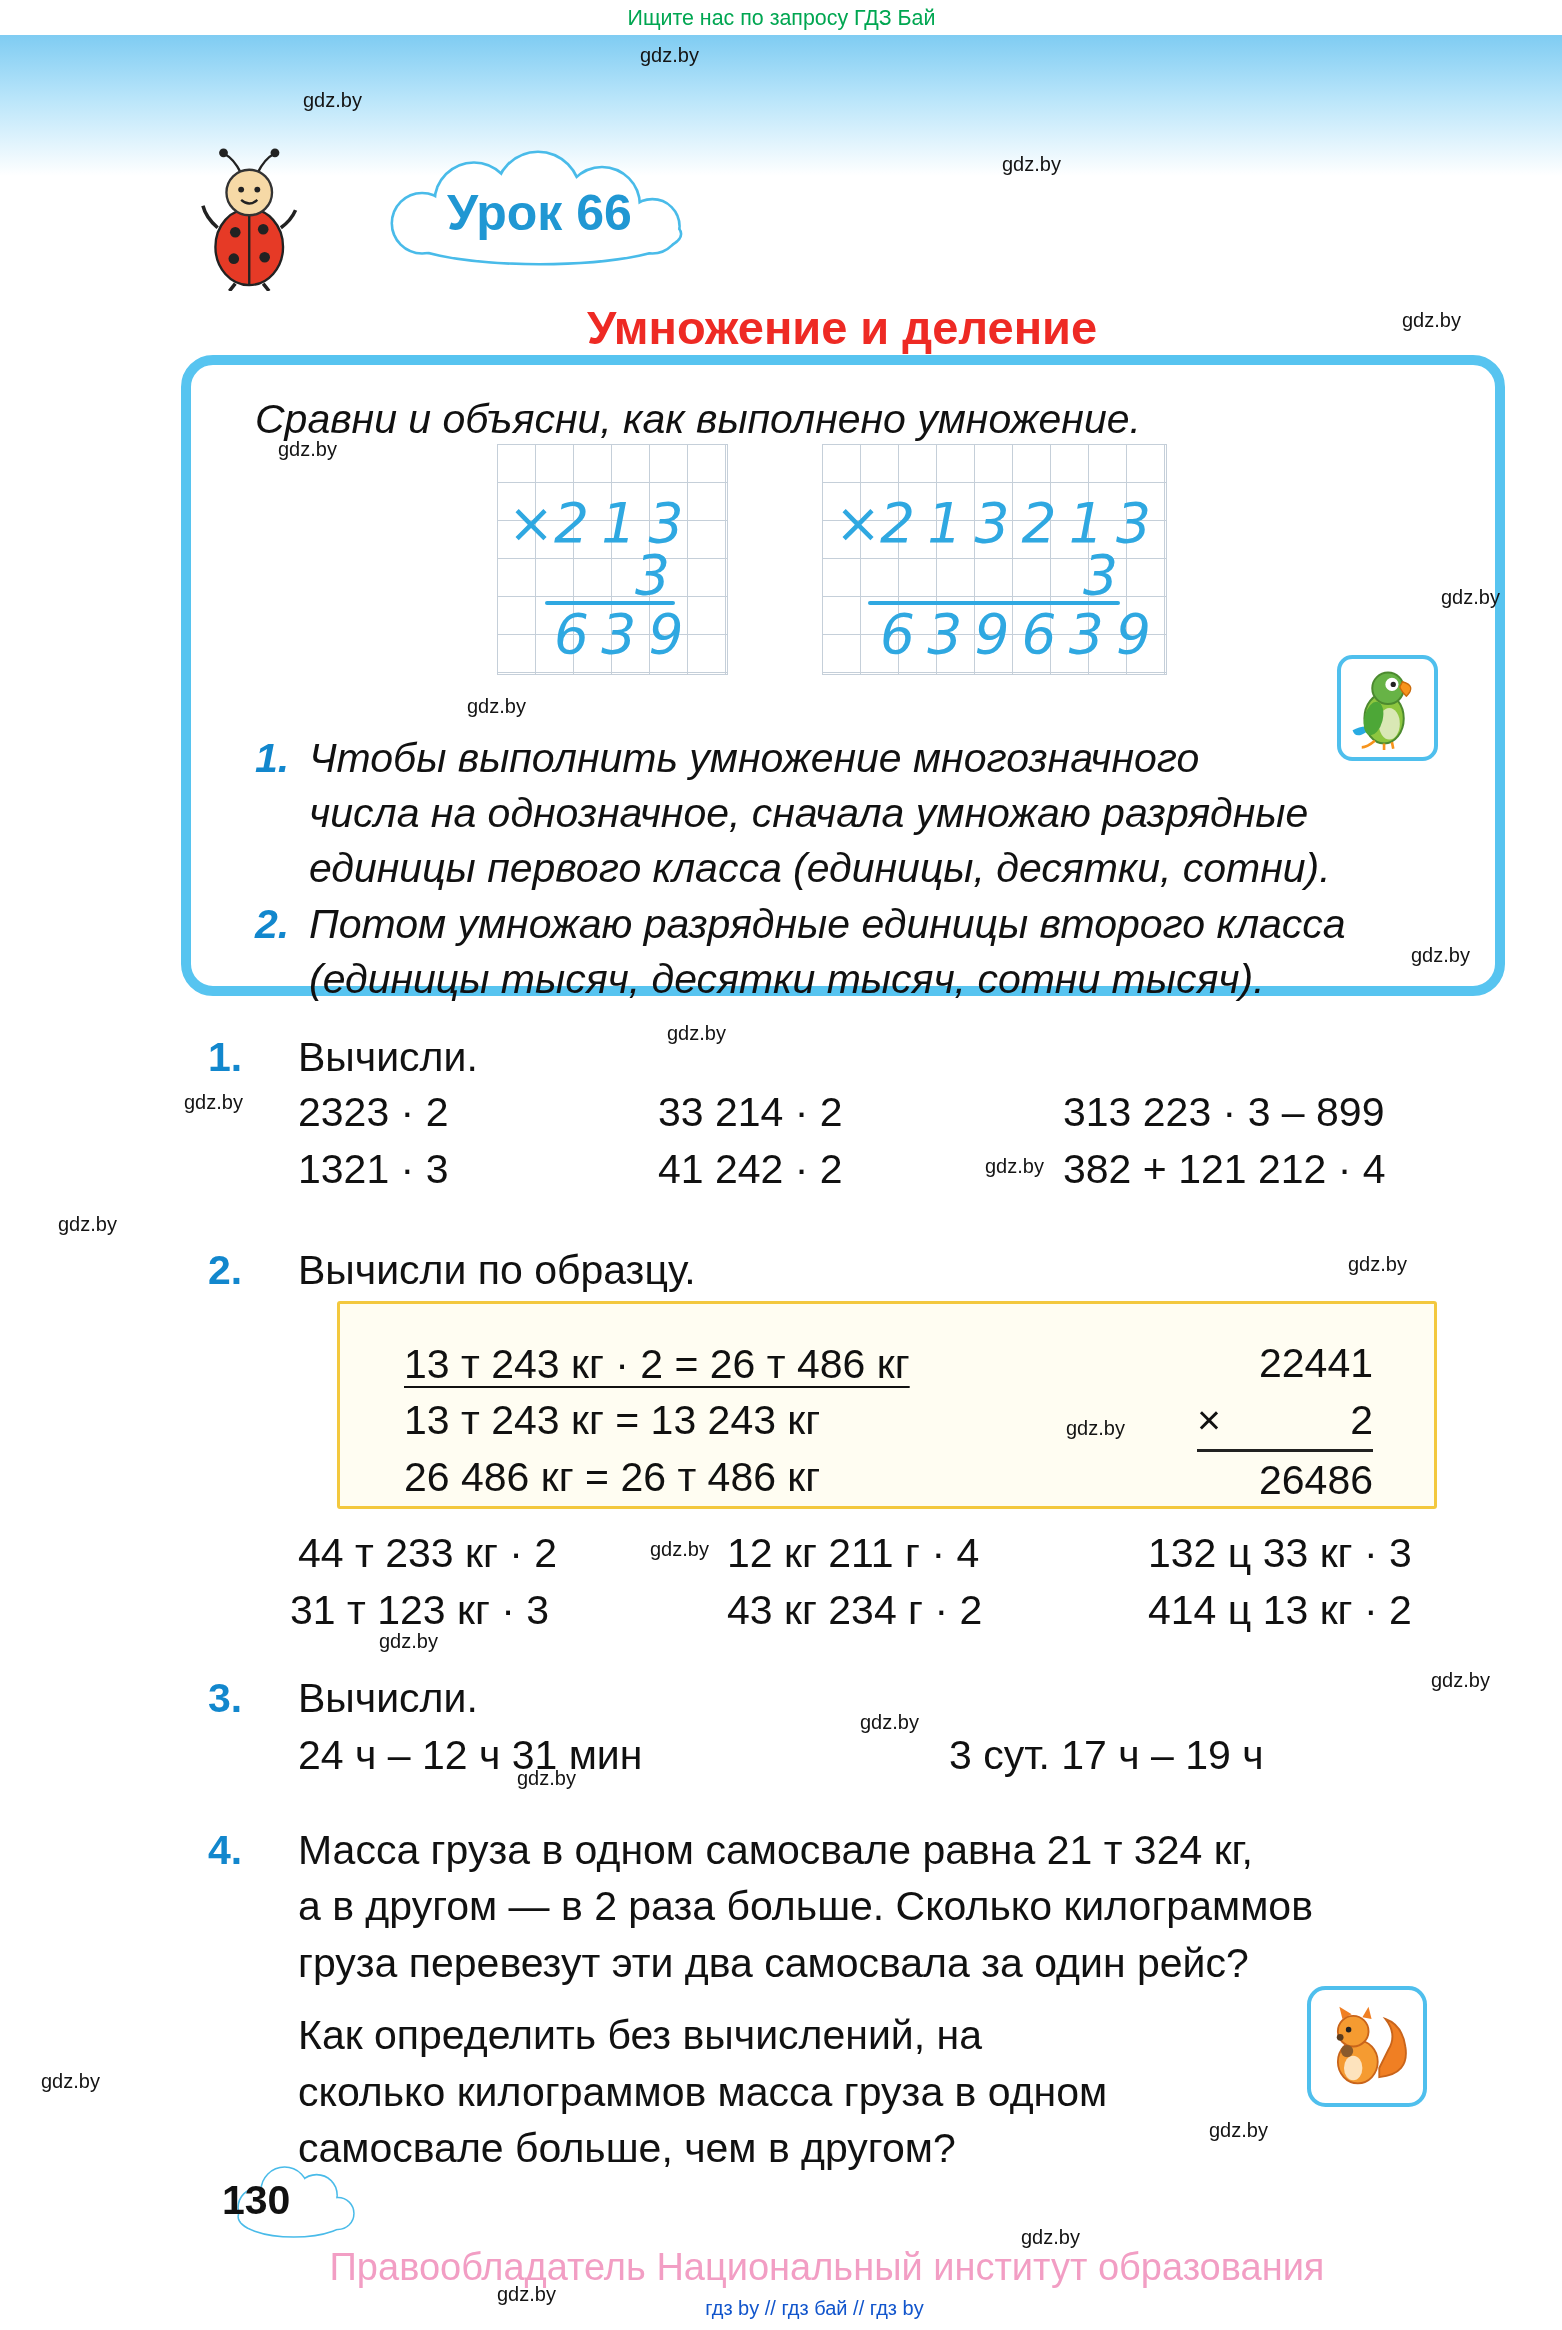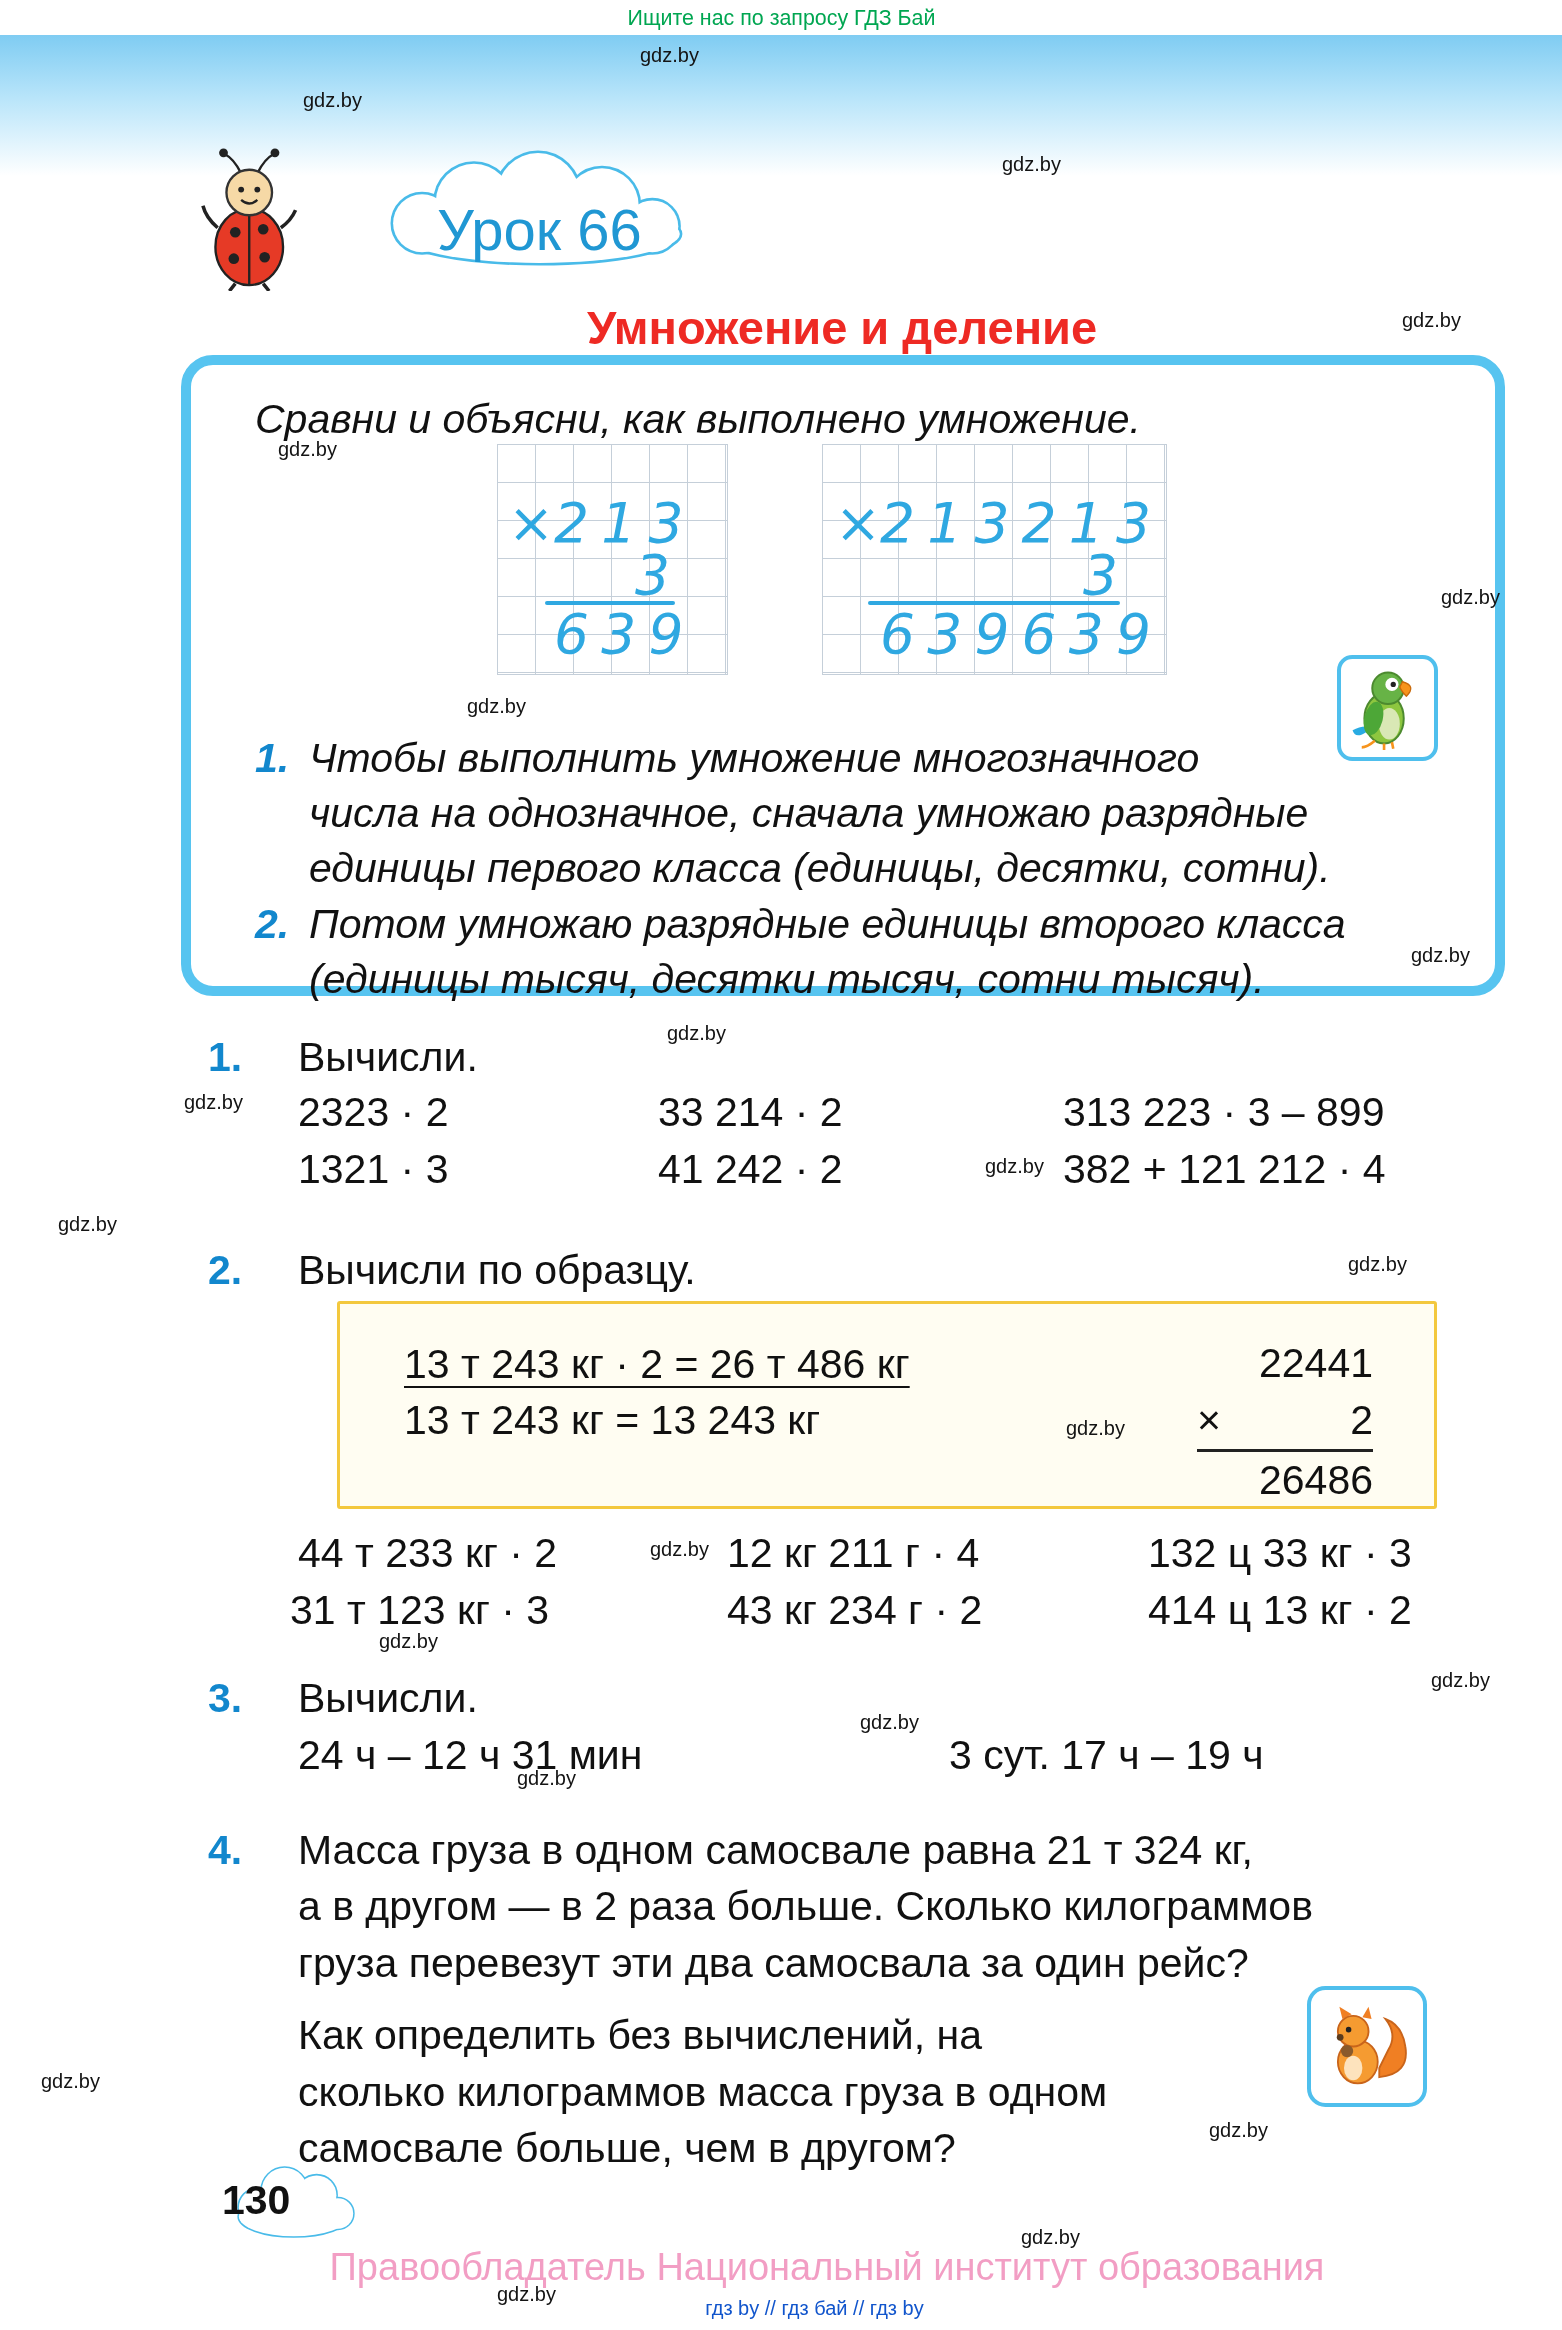--- a/index.html
+++ b/index.html
@@ -8,22 +8,22 @@
         font-family:"Liberation Sans",sans-serif;color:#111;}
   .abs{position:absolute;}
   .t{position:absolute;font-size:41px;line-height:46px;white-space:nowrap;color:#111;}
   .num{color:#1287cd;font-weight:bold;}
   .wm{position:absolute;font-size:20px;color:#141414;white-space:nowrap;z-index:30;}
   .banner{position:absolute;top:6.1px;left:50%;transform:translateX(-50%);
           color:#00a651;font-size:21.4px;z-index:31;}
   .skyband{position:absolute;left:0;top:35px;width:1563px;height:141px;
            background:linear-gradient(180deg,#7fccf2 0%,#b9e5fa 45%,#ffffff 100%);}
   .lesson-cloud{position:absolute;left:348px;top:147px;width:383px;height:122px;}
-  .lesson-label{position:absolute;left:348px;top:196px;width:383px;text-align:center;
-                font-size:58px;font-weight:normal;color:#2097d3;}
+  .lesson-label{position:absolute;left:348px;top:184px;width:383px;text-align:center;
+                font-size:50px;font-weight:bold;color:#2097d3;}
   .page-title{position:absolute;left:842px;top:300px;transform:translateX(-50%);
               font-size:47px;font-weight:bold;color:#ee2a24;white-space:nowrap;}
   .intro-box{position:absolute;left:181px;top:355px;width:1304px;height:621px;
              border:10.7px solid #57c4f0;border-radius:32px;background:#fff;font-style:italic;}
   .sq-grid{position:absolute;background-image:
              linear-gradient(to right,#c5cfd9 1.5px,transparent 1.5px),
              linear-gradient(to bottom,#c5cfd9 1.5px,transparent 1.5px);
            background-size:38px 38px;border-right:1.5px solid #c5cfd9;border-bottom:1.5px solid #c5cfd9;}
   .hw{position:absolute;font-family:"DejaVu Sans",sans-serif;font-style:italic;
       color:#2fa8e1;font-size:55px;line-height:55px;letter-spacing:12.2px;white-space:nowrap;}
@@ -147,20 +147,21 @@
   <div class="t" style="left:298px;top:1146px">1321 · 3</div>
   <div class="t" style="left:658px;top:1146px">41 242 · 2</div>
   <div class="t" style="left:1063px;top:1146px">382 + 121 212 · 4</div>
 
   <div class="t num" style="left:208px;top:1247px">2.</div>
   <div class="t" style="left:298px;top:1247px">Вычисли по образцу.</div>
 
   <div class="sample-box">
     <div class="t ul" style="left:64px;top:37px">13 т 243 кг · 2 = 26 т 486 кг</div>
     <div class="t" style="left:64px;top:93px">13 т 243 кг = 13 243 кг</div>
+    <div class="t" style="left:64px;top:150px">26 486 кг = 26 т 486 кг</div>
     <div class="colmult">
       <div class="cm-row">22441</div>
       <div class="cm-row cm-factor">
         <span>×</span>
         <span>2</span>
       </div>
       <div class="cm-row cm-result">26486</div>
     </div>
   </div>
 

